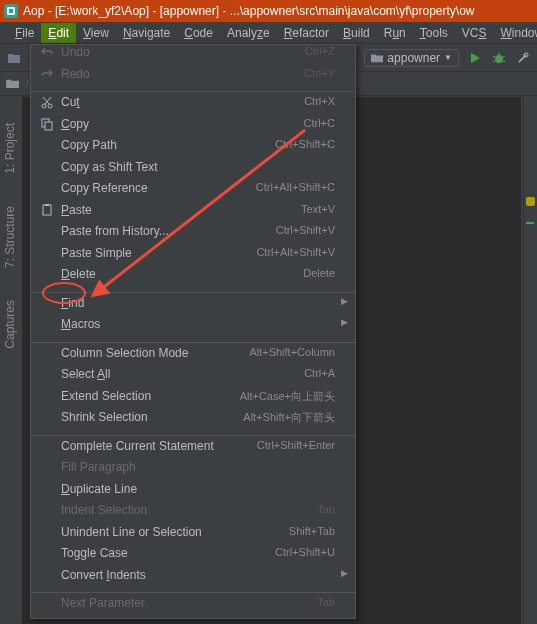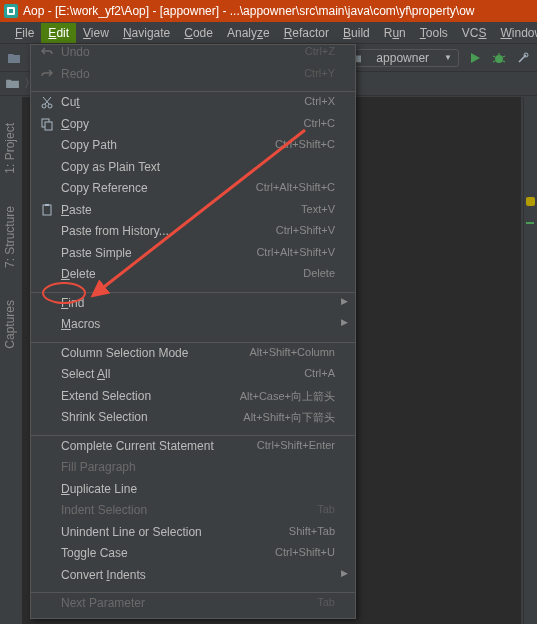--- a/index.html
+++ b/index.html
@@ -6,21 +6,21 @@
 body{background:#3c3f41;color:#bbbbbb;width:537px;height:624px;overflow:hidden;position:relative}
 .title-bar{background:#c2410c;height:22px;display:flex;align-items:center;padding:0 4px;color:#fff;font-size:11px}
 .title-bar .app-icon{width:14px;height:14px;margin-right:5px;background:#2aa198;border-radius:2px;position:relative}
 .title-bar .app-icon::after{content:"";position:absolute;inset:3px;border:2px solid #fff;border-radius:1px}
 .menu-bar{background:#3c3f41;height:22px;display:flex;align-items:center;padding:0 8px;border-bottom:1px solid #323232}
 .menu-bar .menu-item{padding:3px 7px;color:#bbbbbb;cursor:default}
 .menu-bar .menu-item.active{background:#4d7c0f;color:#fff}
 .menu-bar .menu-item u{text-decoration:underline}
 .toolbar{background:#3c3f41;height:28px;display:flex;align-items:center;padding:0 6px;gap:8px;border-bottom:1px solid #323232}
 .toolbar .icn{width:16px;height:16px;display:inline-flex;align-items:center;justify-content:center;color:#a9b7c6}
-.toolbar .run-config{margin-left:auto;display:flex;align-items:center;gap:15px;border:1px solid #555;padding:1px 6px;border-radius:3px}
+.toolbar .run-config{margin-left:auto;display:flex;align-items:center;gap:4px;border:1px solid #555;padding:1px 6px;border-radius:3px}
 .toolbar .run-config .folder-icn{width:12px;height:12px}
 .toolbar .play{color:#499c54}
 .toolbar .bug{color:#499c54}
 .breadcrumbs{background:#3c3f41;height:24px;display:flex;align-items:center;padding:0 6px;gap:3px;border-bottom:1px solid #323232;font-size:11px;color:#bbbbbb;overflow:hidden}
 .breadcrumbs .crumb{display:flex;align-items:center;gap:3px;white-space:nowrap}
 .breadcrumbs .sep{color:#6a6a6a;margin:0 2px}
 .breadcrumbs .folder-icn{width:13px;height:11px}
 .side-tabs{position:absolute;left:0;top:97px;width:20px;display:flex;flex-direction:column;gap:20px;align-items:center;padding-top:20px}
 .side-tab{writing-mode:vertical-rl;transform:rotate(180deg);color:#8a8a8a;font-size:11px;padding:6px 2px;display:flex;align-items:center;gap:4px;cursor:default}
 .editor-area{position:absolute;left:22px;top:97px;right:16px;bottom:0;background:#2b2b2b}
@@ -190,21 +190,21 @@
       <span class="lbl"><u>C</u>opy</span>
       <span class="sc">Ctrl+C</span>
     </div>
     <div class="row">
       <span class="ricon"></span>
       <span class="lbl">Copy Path</span>
       <span class="sc">Ctrl+Shift+C</span>
     </div>
     <div class="row">
       <span class="ricon"></span>
-      <span class="lbl">Copy as Plain Text</span>
+      <span class="lbl">Copy as Shift Text</span>
     </div>
     <div class="row">
       <span class="ricon"></span>
       <span class="lbl">Copy Reference</span>
       <span class="sc">Ctrl+Alt+Shift+C</span>
     </div>
     <div class="row">
       <span class="ricon">
         <svg width="14" height="14" viewBox="0 0 14 14">
           <rect x="3" y="2" width="8" height="10" fill="none" stroke="#a9b7c6"></rect>

